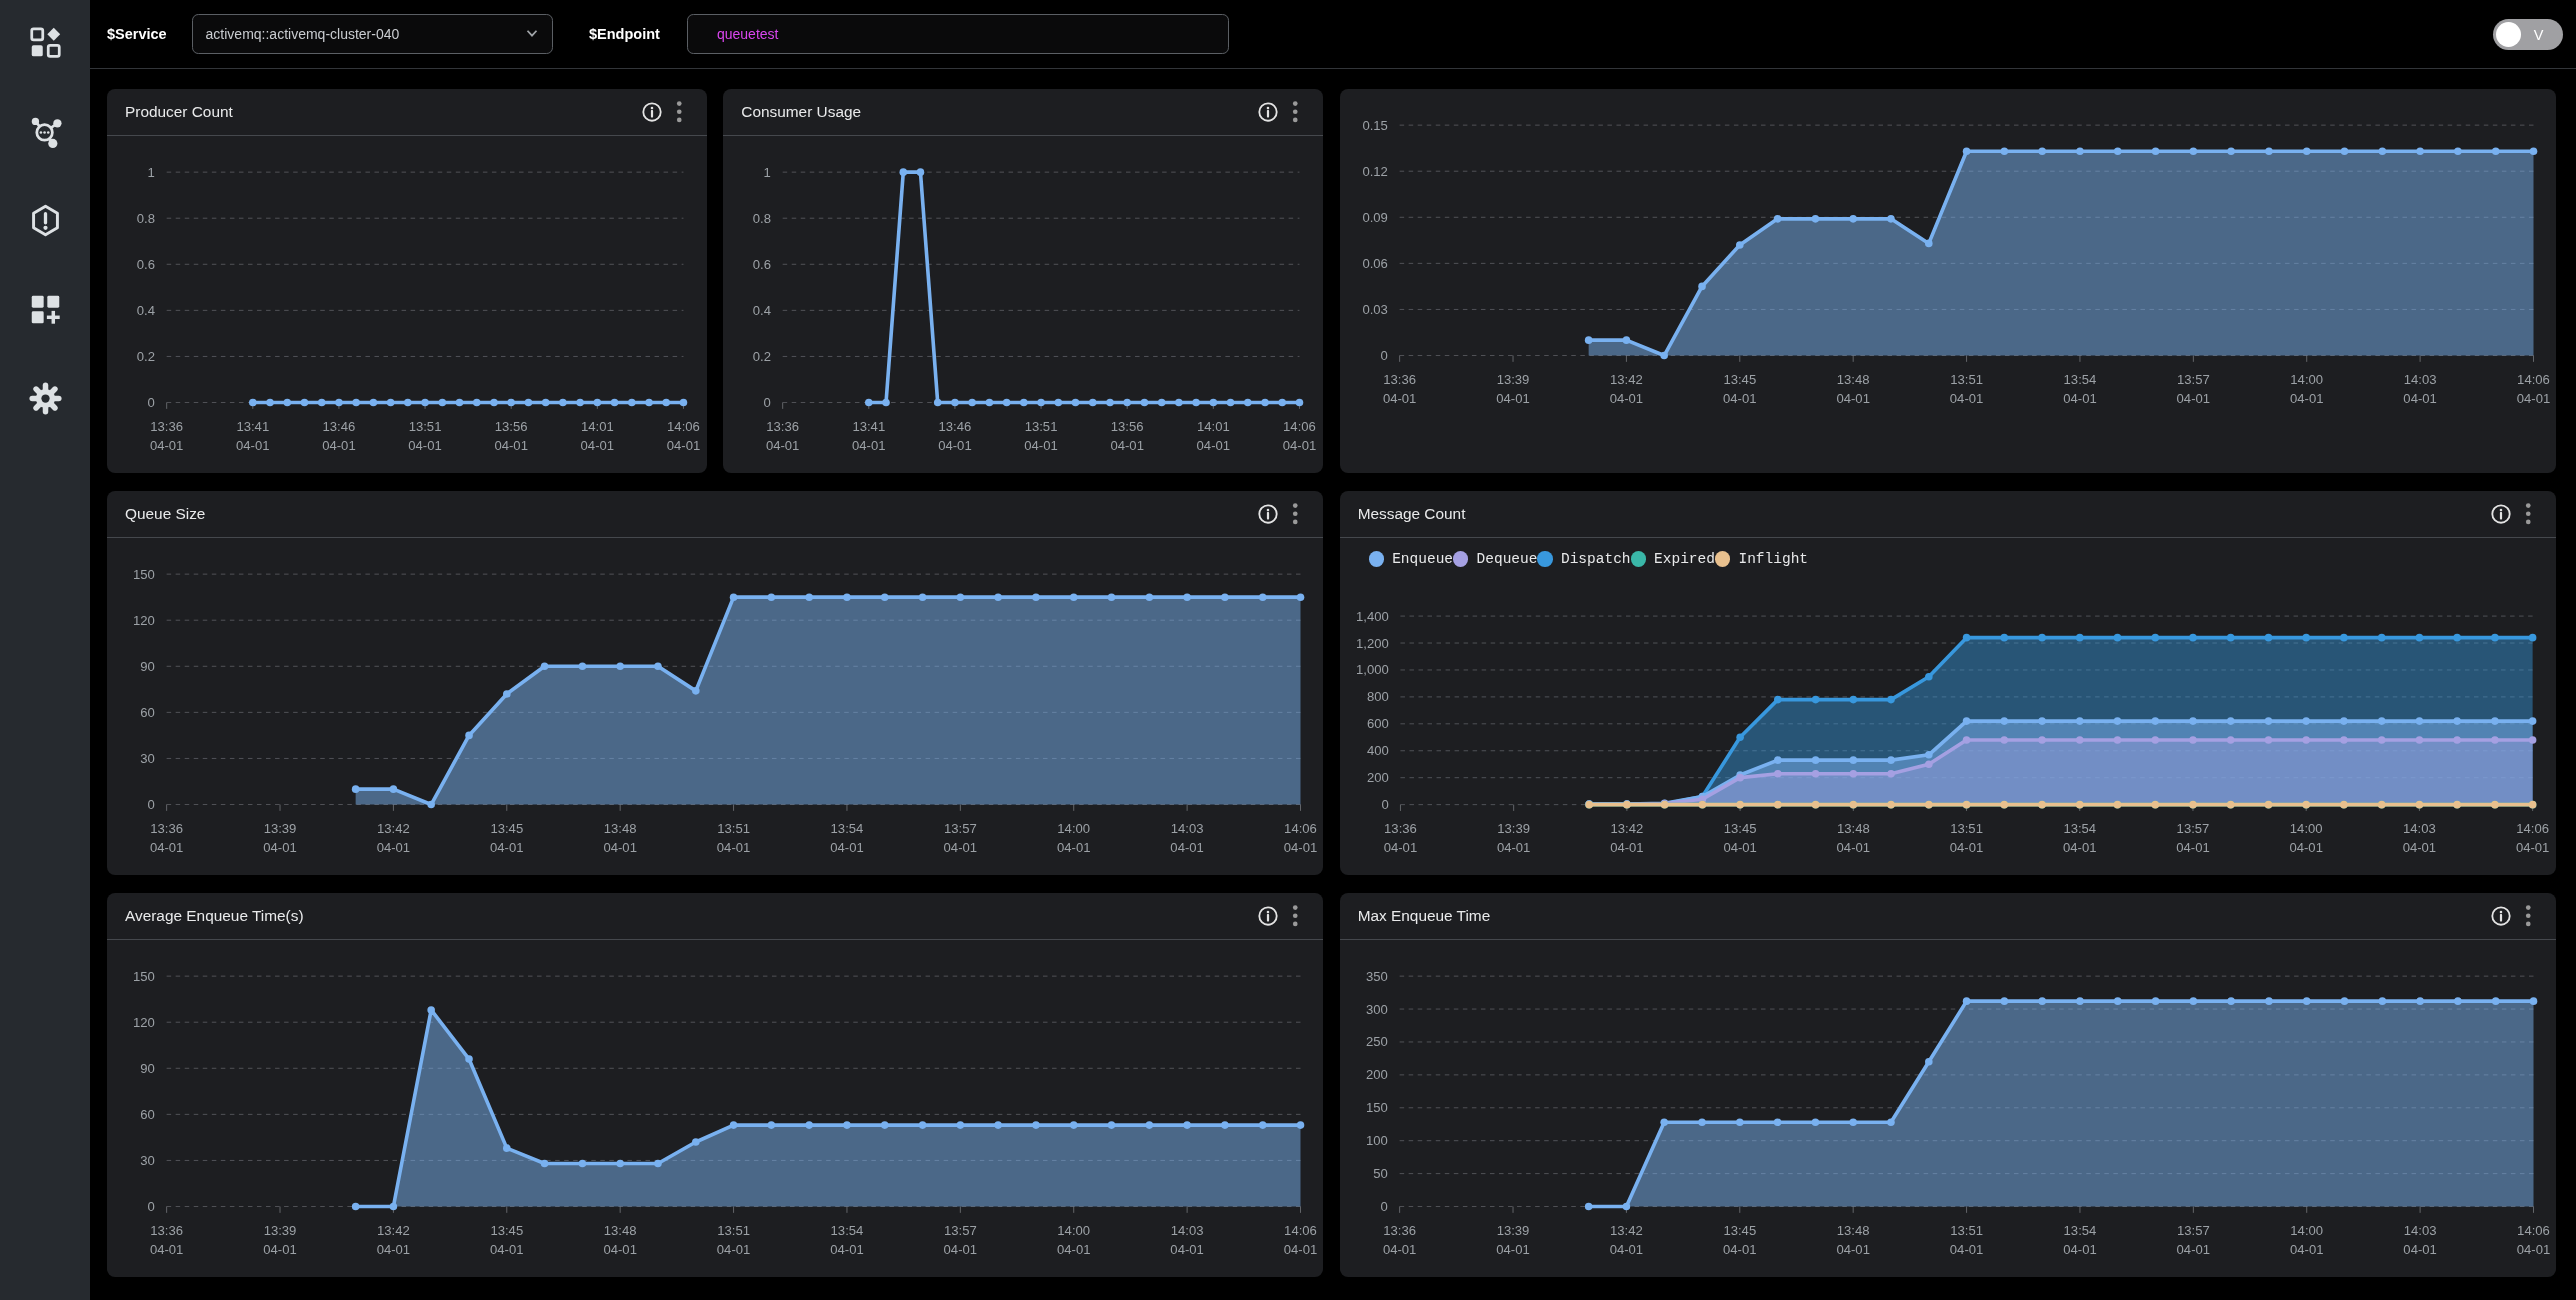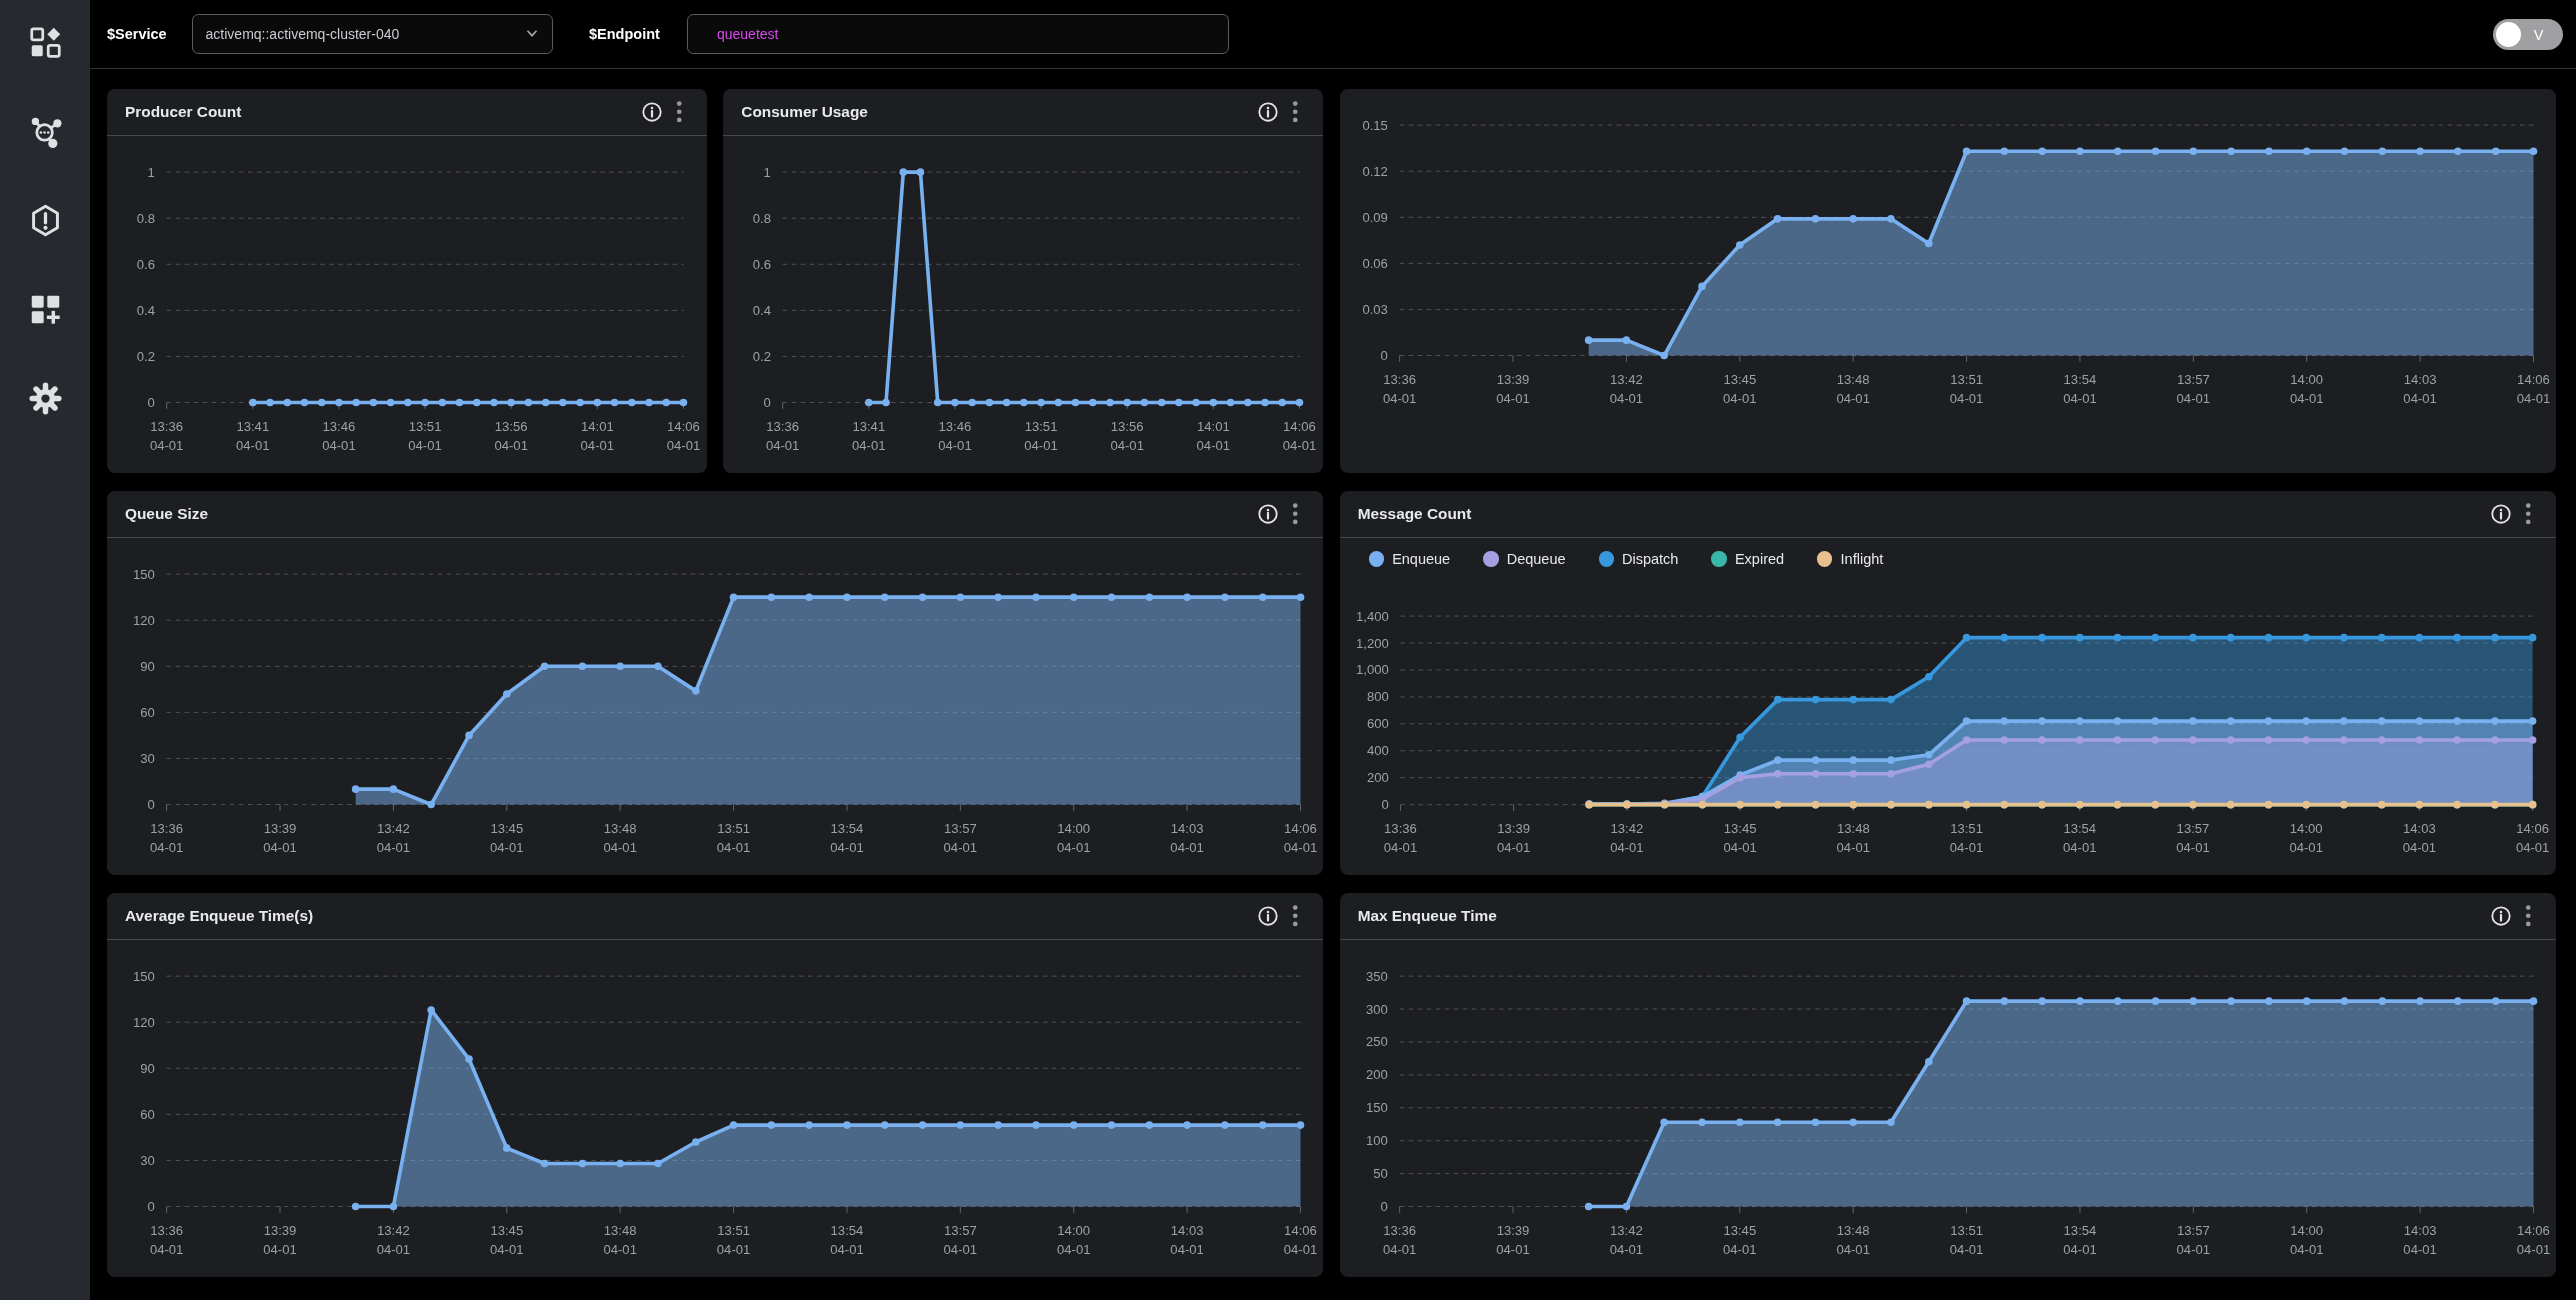--- a/index.html
+++ b/index.html
@@ -19,29 +19,29 @@
   .toggle{position:absolute;right:12.6px;top:19px;width:70px;height:31px;border-radius:15.4px;background:#a0a0a3;
     display:flex;align-items:center;cursor:pointer;}
   .toggle-knob{width:25px;height:25px;border-radius:50%;background:#fff;margin-left:2.7px;}
   .toggle-label{color:#fff;font-size:14.5px;margin-left:12.6px;}
   .main{position:absolute;left:90px;top:70px;right:0;bottom:0;box-sizing:border-box;
     padding:19px 20px 0 17px;display:grid;grid-template-columns:repeat(4,1fr);grid-auto-rows:384px;gap:18px 16.3px;}
   .w1{grid-column:span 1}.w2{grid-column:span 2}
   .panel{background:#1d1e21;border-radius:8.1px;display:flex;flex-direction:column;overflow:hidden;}
   .panel-header{flex:0 0 47px;display:flex;align-items:center;padding:0 14.5px 0 18px;
     border-bottom:0.9px solid #45484d;box-sizing:border-box;}
-  .panel-title{flex:1;color:#e9eaeb;font-size:15.4px;font-weight:700;}
+  .panel-title{flex:1;color:#e9eaeb;font-size:15.4px;font-weight:400;}
   .hdr-btn{width:27px;height:27px;display:flex;align-items:center;justify-content:center;cursor:pointer;}
   .chart{flex:1;position:relative;}
   .chart svg{position:absolute;left:0;top:0;}
   .grid{stroke:#56585d;stroke-width:1;stroke-dasharray:5 5;fill:none;}
   .tickline{stroke:#6a6d71;stroke-width:1;}
   .ytick{fill:#9ca1a6;font-size:14.5px;text-anchor:end;}
   .xtick{fill:#9ca1a6;font-size:14.5px;text-anchor:middle;}
-  .legend{flex:0 0 42px;display:flex;align-items:center;gap:33px;padding-left:29px;}
+  .legend{flex:0 0 42px;display:flex;align-items:center;padding-left:29px;font-family:Liberation Mono, monospace;}
   .legend-item{display:flex;align-items:center;color:#e8e9ea;font-size:14.5px;gap:8.1px;}
   .legend-chip{width:15.4px;height:15.4px;border-radius:50%;display:inline-block;}
 </style>
 </head>
 <body>
 
 <nav class="sidebar">
   <div class="side-item">
     <span>
       <svg width="33" height="33" viewBox="0 0 36 36">

